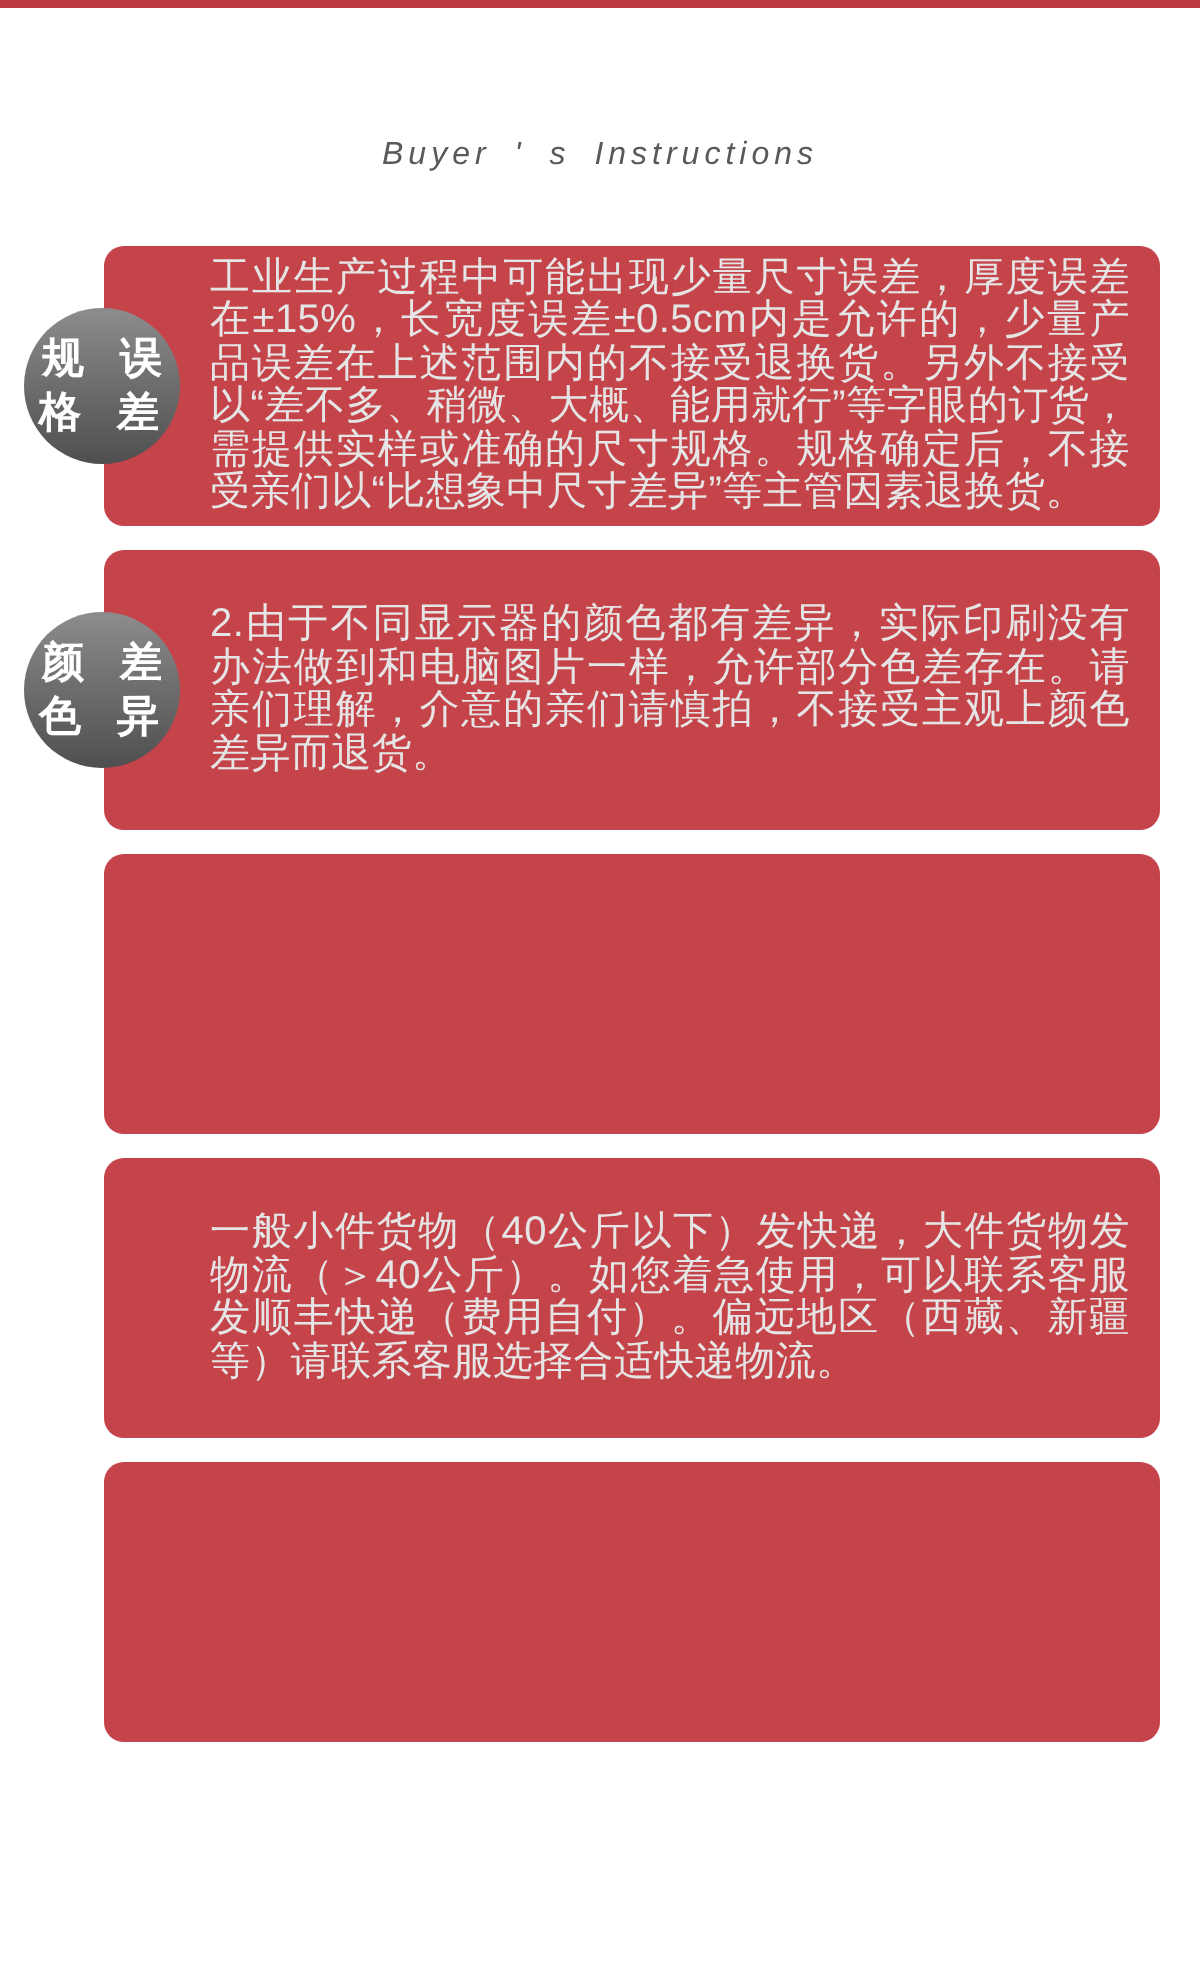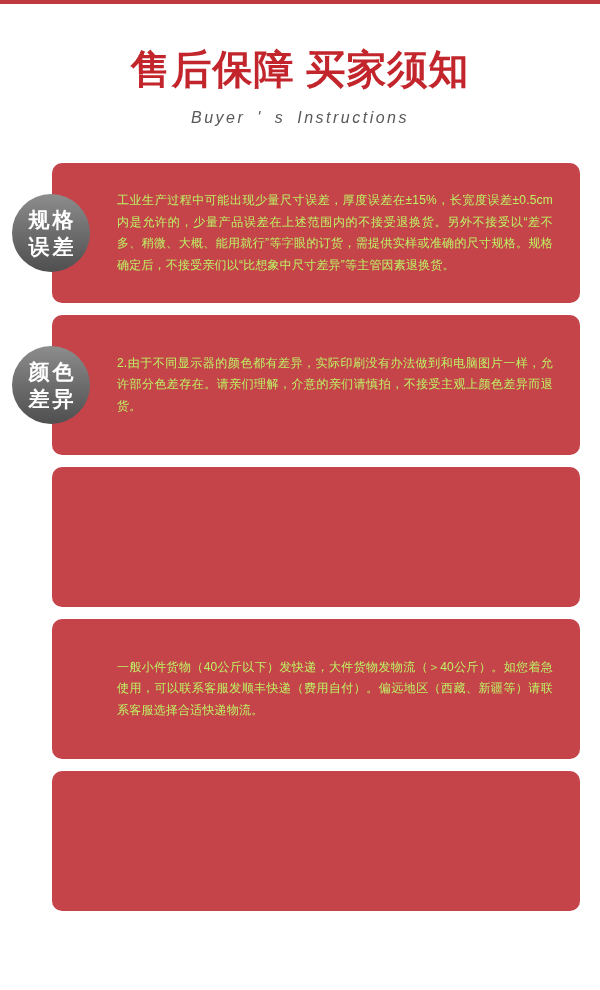--- a/index.html
+++ b/index.html
@@ -59,56 +59,54 @@
     position: absolute;
     left: -40px;
     top: 50%;
     transform: translateY(-50%);
     width: 78px;
     height: 78px;
     border-radius: 50%;
     background: linear-gradient(180deg, #8d8d8d 0%, #6e6e6e 48%, #4f4f4f 100%);
     color: #ffffff;
     display: flex;
-    flex-direction: column;
     align-items: center;
     justify-content: center;
     text-align: center;
     font-size: 21px;
     line-height: 27px;
     font-weight: 700;
     letter-spacing: 3px;
   }
   .badge span {
     display: block;
     text-indent: 3px;
   }
   .card-body {
     width: 100%;
     box-sizing: border-box;
     padding: 0 15px 0 53px;
   }
   .card-body p {
-    margin: 12px;
-    color: #bef264;
-    font-size: 12px;
+    margin: 0;
+    color: #e5e5e5;
+    font-size: 20px;
     line-height: 21.5px;
     text-align: justify;
     letter-spacing: 0.2px;
   }
 </style>
 </head>
 <body>
 
 <div>
 
   <div class="top-line"></div>
 
   <header class="header">
-    <h1 class="title">售后保障 买家须知</h1>
     <div class="subtitle">Buyer ' s  Instructions</div>
   </header>
 
   <main class="cards">
 
     <section class="card">
       <div class="badge">
         <span>规格</span>
         <span>误差</span>
       </div>

